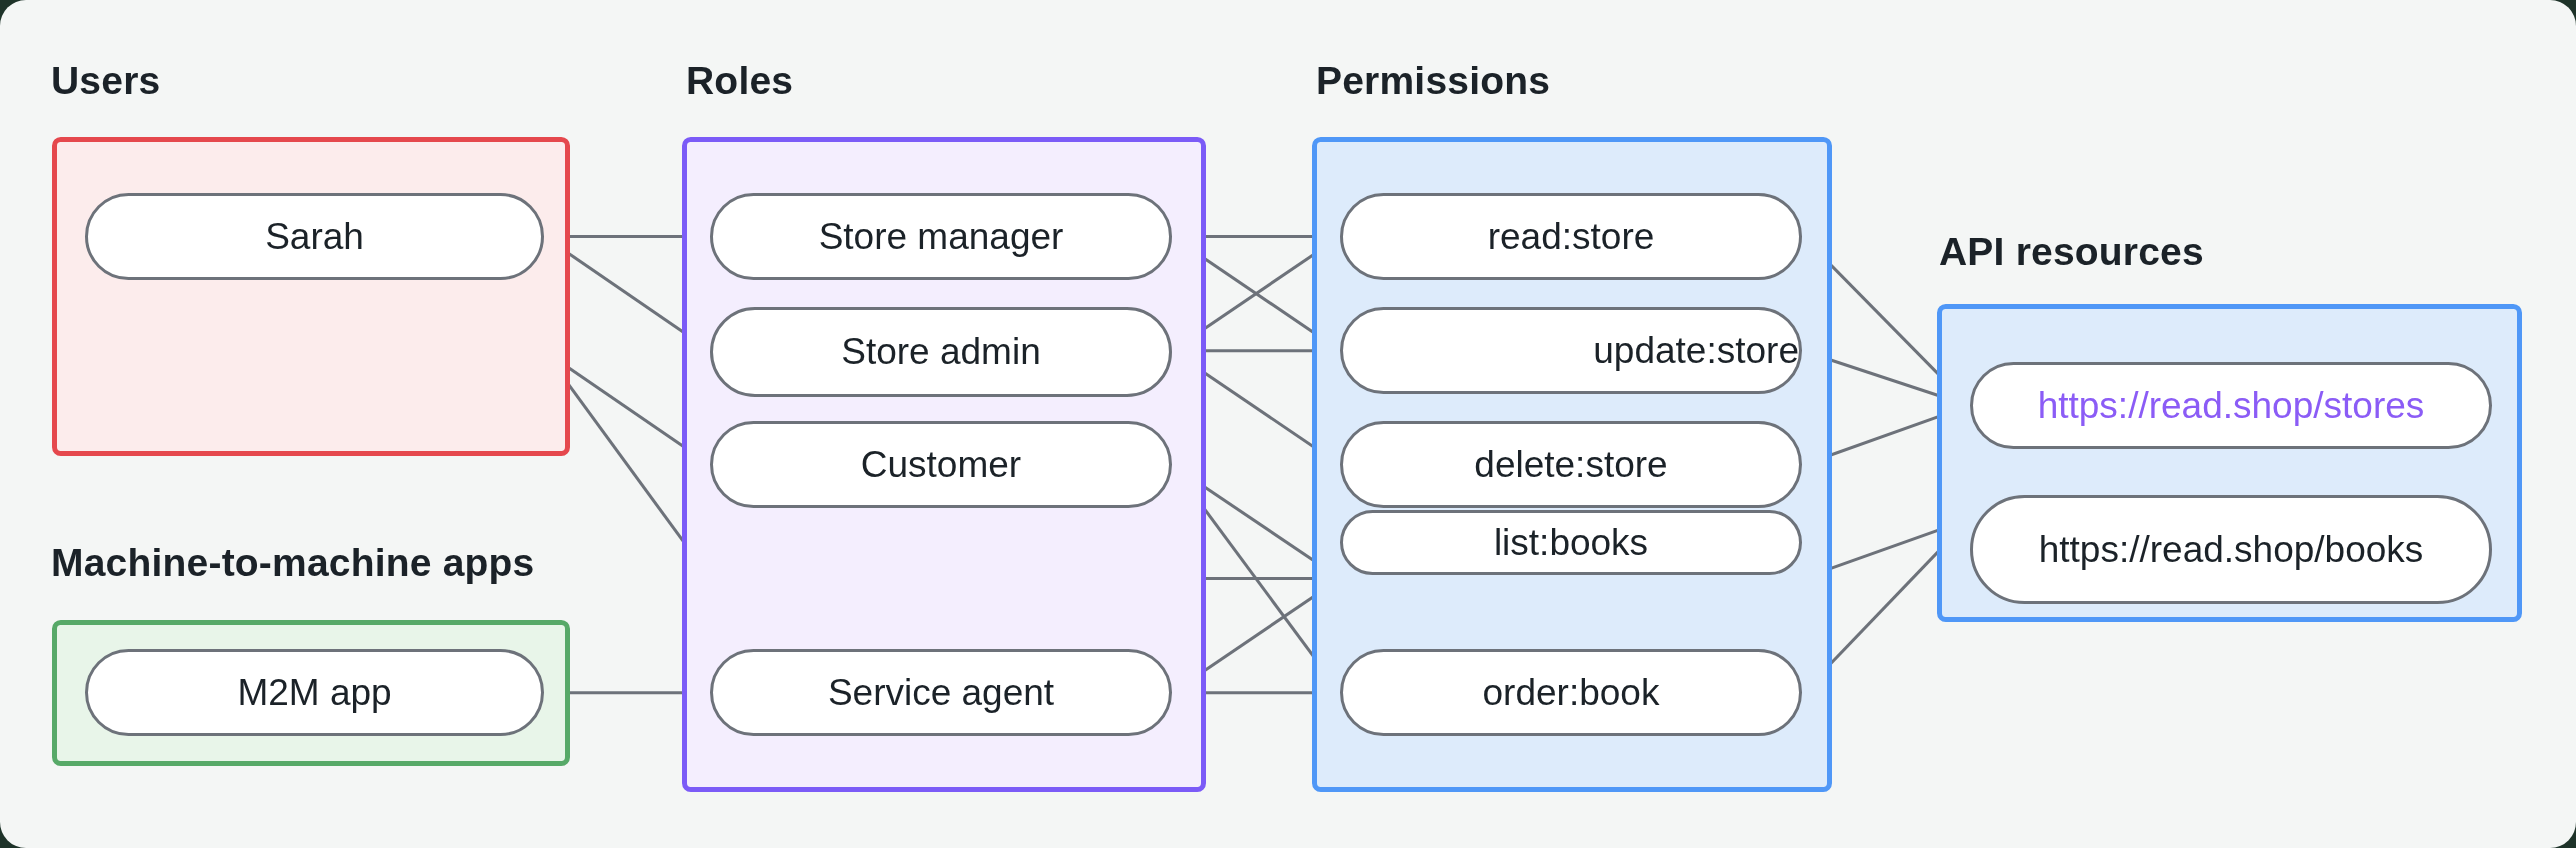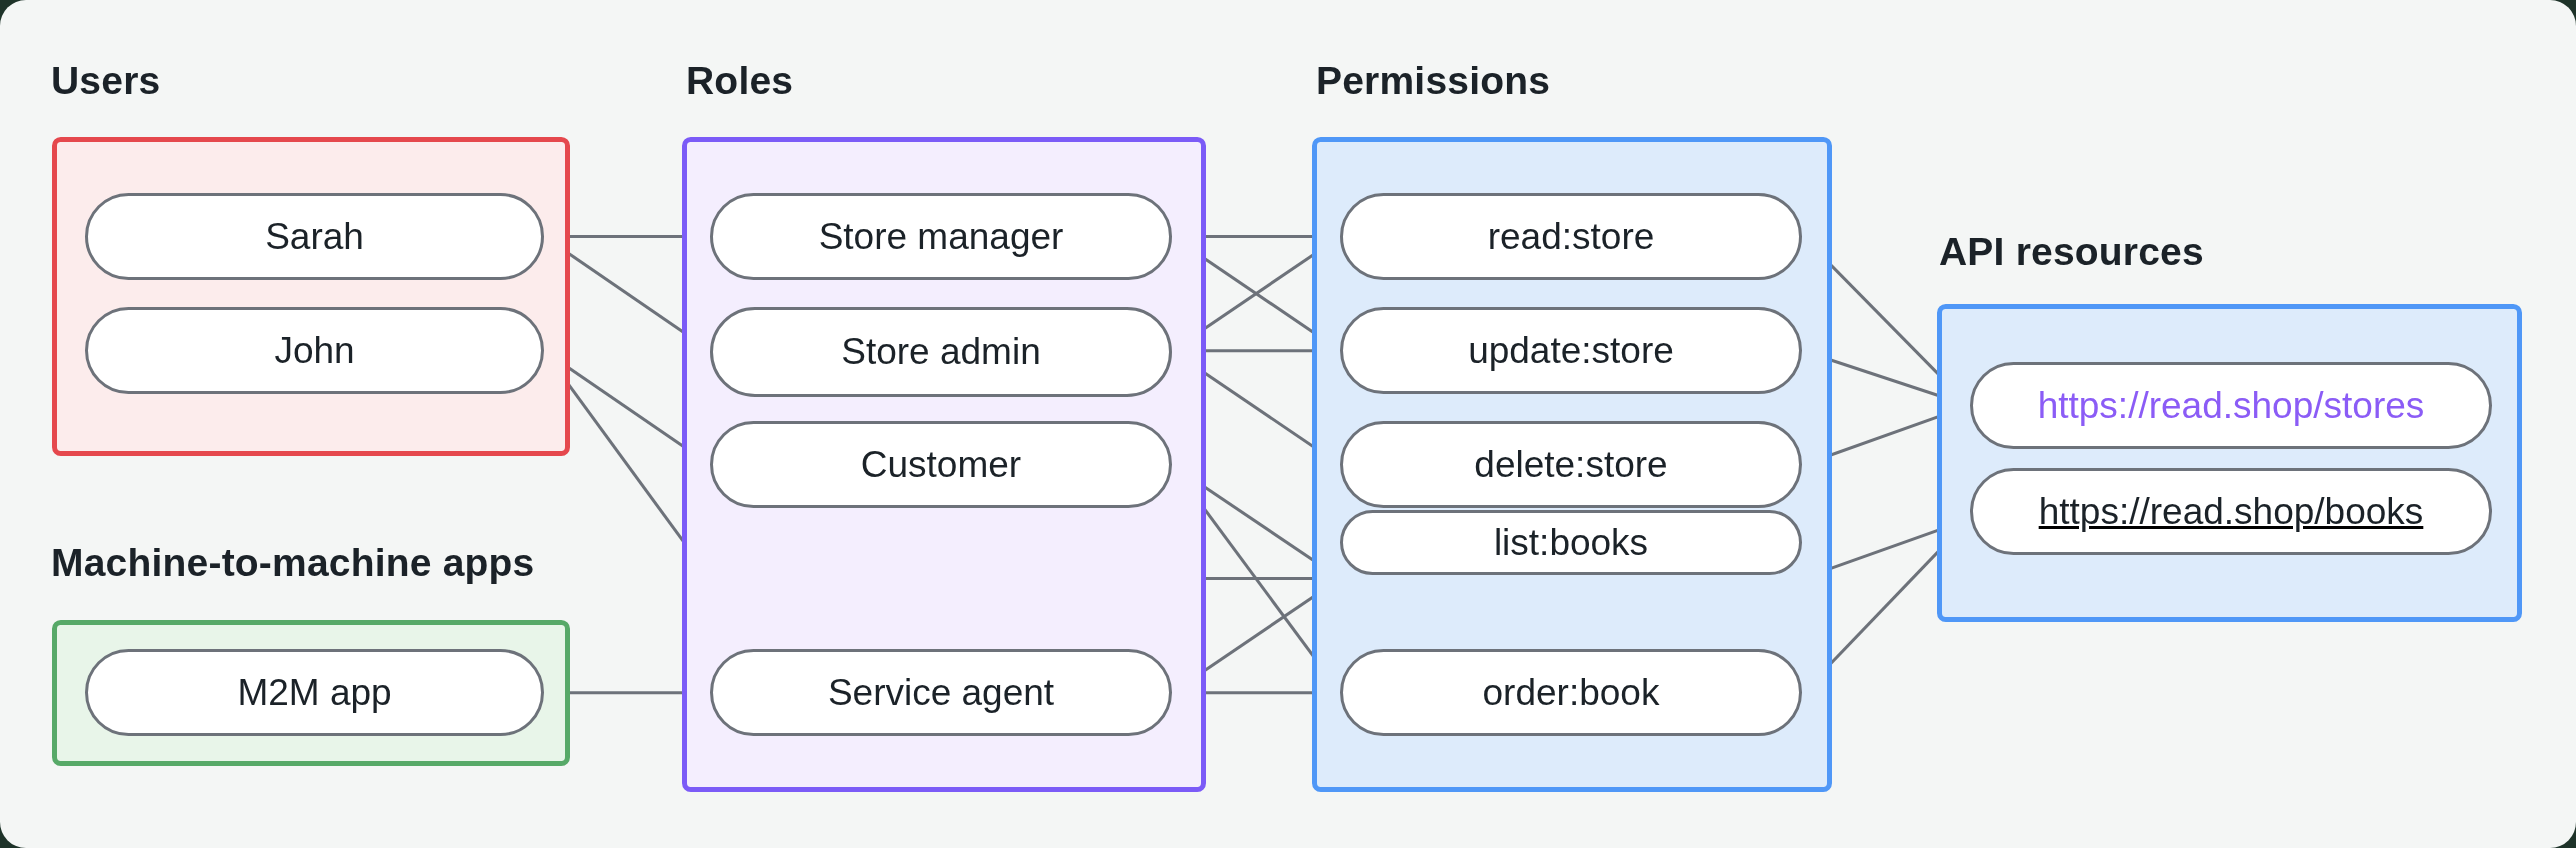--- a/index.html
+++ b/index.html
@@ -84,23 +84,20 @@
       <circle cx="1536" cy="663" r="10" fill="#6d727a"></circle>
       <circle cx="1536" cy="794" r="10" fill="#6d727a"></circle>
       <circle cx="2257" cy="465" r="10" fill="#6d727a"></circle>
       <circle cx="2257" cy="595" r="10" fill="#6d727a"></circle>
     </svg>
 <div class="group-box" style="left: 52px; top: 137px; width: 518px; height: 319px; border-color: rgb(229, 72, 77); background: rgb(252, 236, 236);"></div>
     <div class="section-label" style="left: 51px; top: 59px; color: rgb(27, 34, 40);">Users</div>
     <div class="pill" style="left: 85px; top: 193px; width: 459px; height: 87px; background: rgb(255, 255, 255); border-color: rgb(109, 114, 122);">
       <span style="color: rgb(27, 34, 40);">Sarah</span>
     </div>
-    <div class="pill" style="left: 85px; top: 307px; width: 459px; height: 87px; background: rgb(255, 255, 255); border-color: rgb(109, 114, 122);">
-      <span style="color: rgb(27, 34, 40);">John</span>
-    </div>
     <div class="group-box" style="left: 52px; top: 620px; width: 518px; height: 146px; border-color: rgb(87, 169, 104); background: rgb(232, 245, 233);"></div>
     <div class="section-label" style="left: 51px; top: 541px; color: rgb(27, 34, 40);">Machine-to-machine apps</div>
     <div class="pill" style="left: 85px; top: 649px; width: 459px; height: 87px; background: rgb(255, 255, 255); border-color: rgb(109, 114, 122);">
       <span style="color: rgb(27, 34, 40);">M2M app</span>
     </div>
     <div class="group-box" style="left: 682px; top: 137px; width: 524px; height: 655px; border-color: rgb(123, 91, 247); background: rgb(244, 238, 254);"></div>
     <div class="section-label" style="left: 686px; top: 59px; color: rgb(27, 34, 40);">Roles</div>
     <div class="pill" style="left: 710px; top: 193px; width: 462px; height: 87px; background: rgb(255, 255, 255); border-color: rgb(109, 114, 122);">
       <span style="color: rgb(27, 34, 40);">Store manager</span>
     </div>
@@ -111,34 +108,34 @@
       <span style="color: rgb(27, 34, 40);">Customer</span>
     </div>
     <div class="pill" style="left: 710px; top: 649px; width: 462px; height: 87px; background: rgb(255, 255, 255); border-color: rgb(109, 114, 122);">
       <span style="color: rgb(27, 34, 40);">Service agent</span>
     </div>
     <div class="group-box" style="left: 1312px; top: 137px; width: 520px; height: 655px; border-color: rgb(79, 151, 247); background: rgb(221, 235, 251);"></div>
     <div class="section-label" style="left: 1316px; top: 59px; color: rgb(27, 34, 40);">Permissions</div>
     <div class="pill" style="left: 1340px; top: 193px; width: 462px; height: 87px; background: rgb(255, 255, 255); border-color: rgb(109, 114, 122);">
       <span style="color: rgb(27, 34, 40);">read:store</span>
     </div>
-    <div class="pill" style="left: 1340px; top: 307px; width: 462px; height: 87px; background: rgb(255, 255, 255); border-color: rgb(109, 114, 122);">
+    <div class="pill" style="left: 1340px; top: 307px; width: 462px; height: 87px; background: rgb(255, 255, 255); border-color: rgb(109, 114, 122); justify-content: flex-end;">
       <span style="color: rgb(27, 34, 40);">update:store</span>
     </div>
     <div class="pill" style="left: 1340px; top: 421px; width: 462px; height: 87px; background: rgb(255, 255, 255); border-color: rgb(109, 114, 122);">
       <span style="color: rgb(27, 34, 40);">delete:store</span>
     </div>
     <div class="pill" style="left: 1340px; top: 510px; width: 462px; height: 65px; background: rgb(255, 255, 255); border-color: rgb(109, 114, 122);">
       <span style="color: rgb(27, 34, 40);">list:books</span>
     </div>
     <div class="pill" style="left: 1340px; top: 649px; width: 462px; height: 87px; background: rgb(255, 255, 255); border-color: rgb(109, 114, 122);">
       <span style="color: rgb(27, 34, 40);">order:book</span>
     </div>
     <div class="group-box" style="left: 1937px; top: 304px; width: 585px; height: 318px; border-color: rgb(79, 151, 247); background: rgb(221, 235, 251);"></div>
     <div class="section-label" style="left: 1939px; top: 230px; color: rgb(27, 34, 40);">API resources</div>
     <div class="pill" style="left: 1970px; top: 362px; width: 522px; height: 87px; background: rgb(255, 255, 255); border-color: rgb(109, 114, 122);">
       <span style="color: #8b5cf6;">https://read.shop/stores</span>
     </div>
-    <div class="pill" style="left: 1970px; top: 468px; width: 522px; height: 87px; background: rgb(255, 255, 255); border-color: rgb(109, 114, 122); text-decoration: underline;">
+    <div class="pill" style="left: 1970px; top: 495px; width: 522px; height: 109px; background: rgb(255, 255, 255); border-color: rgb(109, 114, 122);">
       <span style="color: rgb(27, 34, 40);">https://read.shop/books</span>
     </div>
   </div>
 
 
 </body></html>

